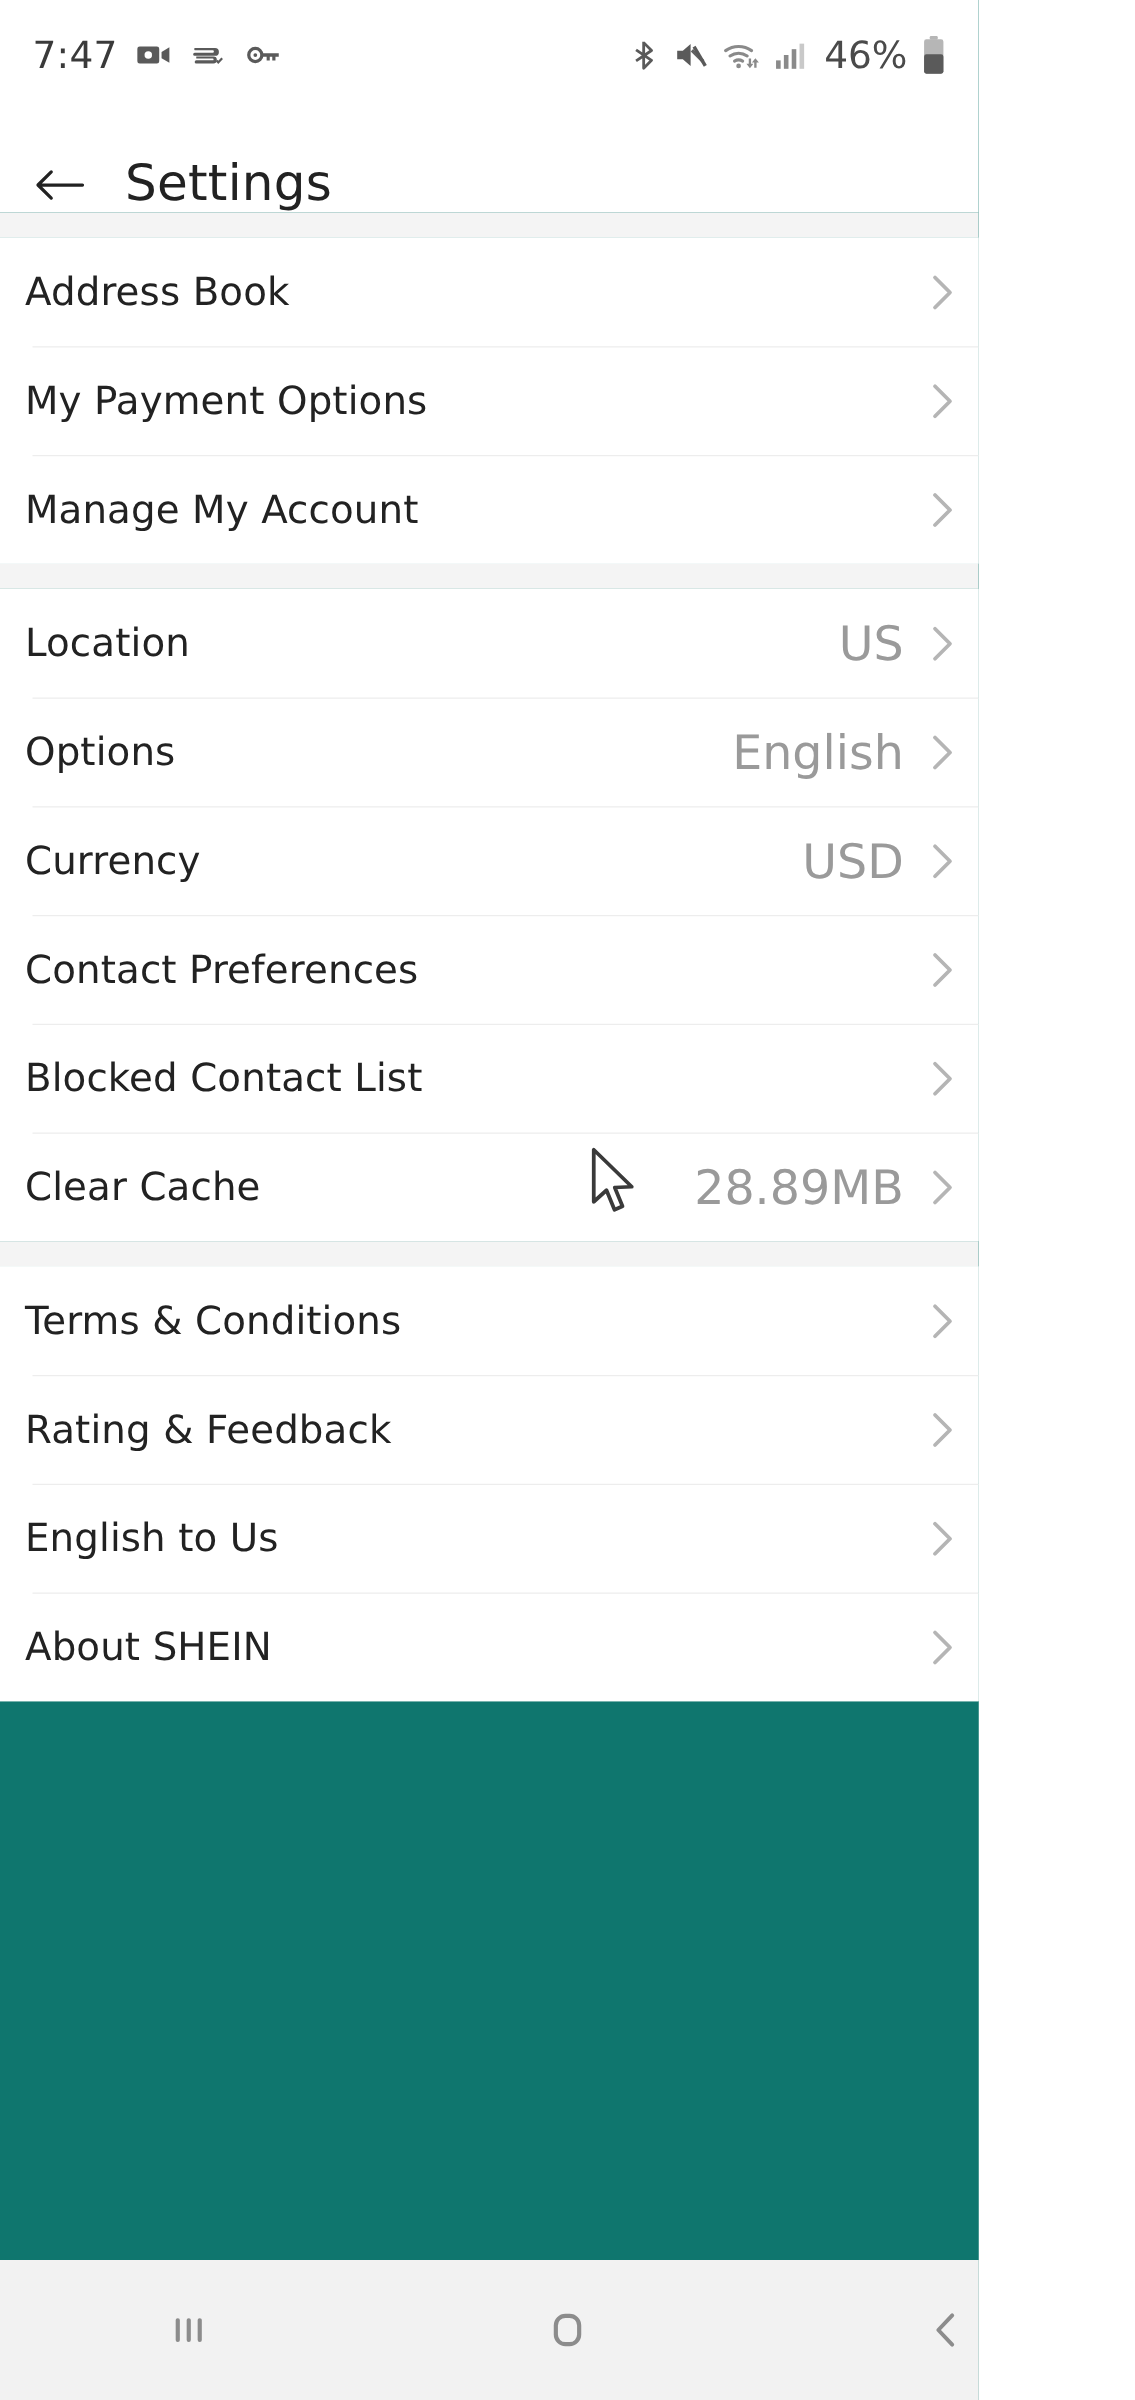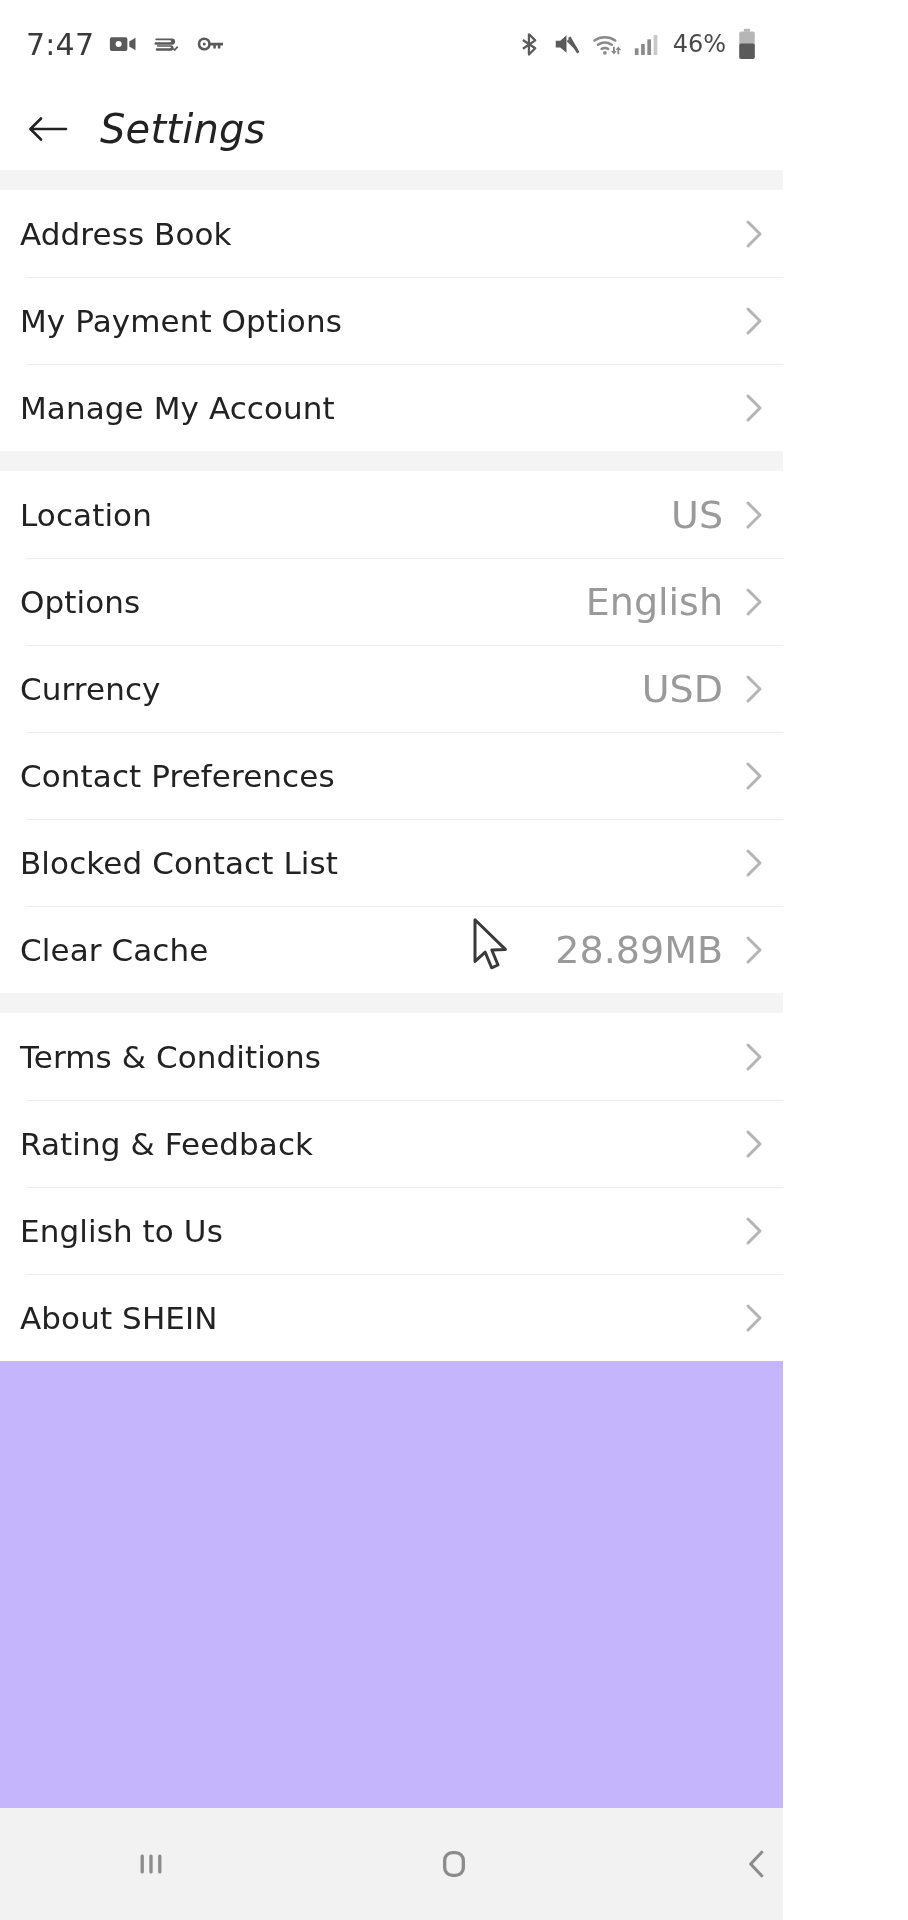--- a/index.html
+++ b/index.html
@@ -2,41 +2,41 @@
 <html><head>
 <meta charset="utf-8">
 <style>
   * { margin:0; padding:0; box-sizing:border-box; }
   html, body {
     width:908px; height:1920px;
     background:#ffffff;
     font-family:"DejaVu Sans", sans-serif;
     overflow:hidden;
   }
-  #app { position:relative; width:783px; height:1920px; background:#c4b5fd; overflow:hidden; }
+  #app { position:relative; width:783px; height:1920px; background:#0f766e; overflow:hidden; }
 
   
   .statusbar {
     height:88px; display:flex; align-items:center;
     padding:0 26px; background:#fff;
   }
   .sb-left { display:flex; align-items:center; gap:14px; }
   .sb-time {
     font-size:30px; color:#3a3a3a; letter-spacing:0.2px;
     font-family:"DejaVu Sans", sans-serif;
   }
   .sb-mid { flex:1; }
   .sb-right { display:flex; align-items:center; gap:9px; }
-  .sb-pct { font-size:24px; color:#4a4a4a; margin-left:4px; margin-right:2px; }
+  .sb-pct { font-size:30px; color:#4a4a4a; margin-left:4px; margin-right:2px; }
   .sicon { display:inline-flex; align-items:center; justify-content:center; }
 
   
   .header {
-    height:82px; display:flex; align-items:center;
-    padding:0 26px; gap:30px; background:#fff;font-style:italic;
+    height:82px; display:flex; align-items:flex-end;
+    padding:0 26px; gap:30px; background:#fff;
   }
   .back-arrow { width:44px; height:44px; display:flex; align-items:center; justify-content:center; }
   .page-title {
     font-size:40px; color:#222; letter-spacing:0.2px;
     font-family:"DejaVu Sans", sans-serif;
   }
 
   
   .gap { height:20px; background:#f4f4f4; }
   .section { background:#fff; }

